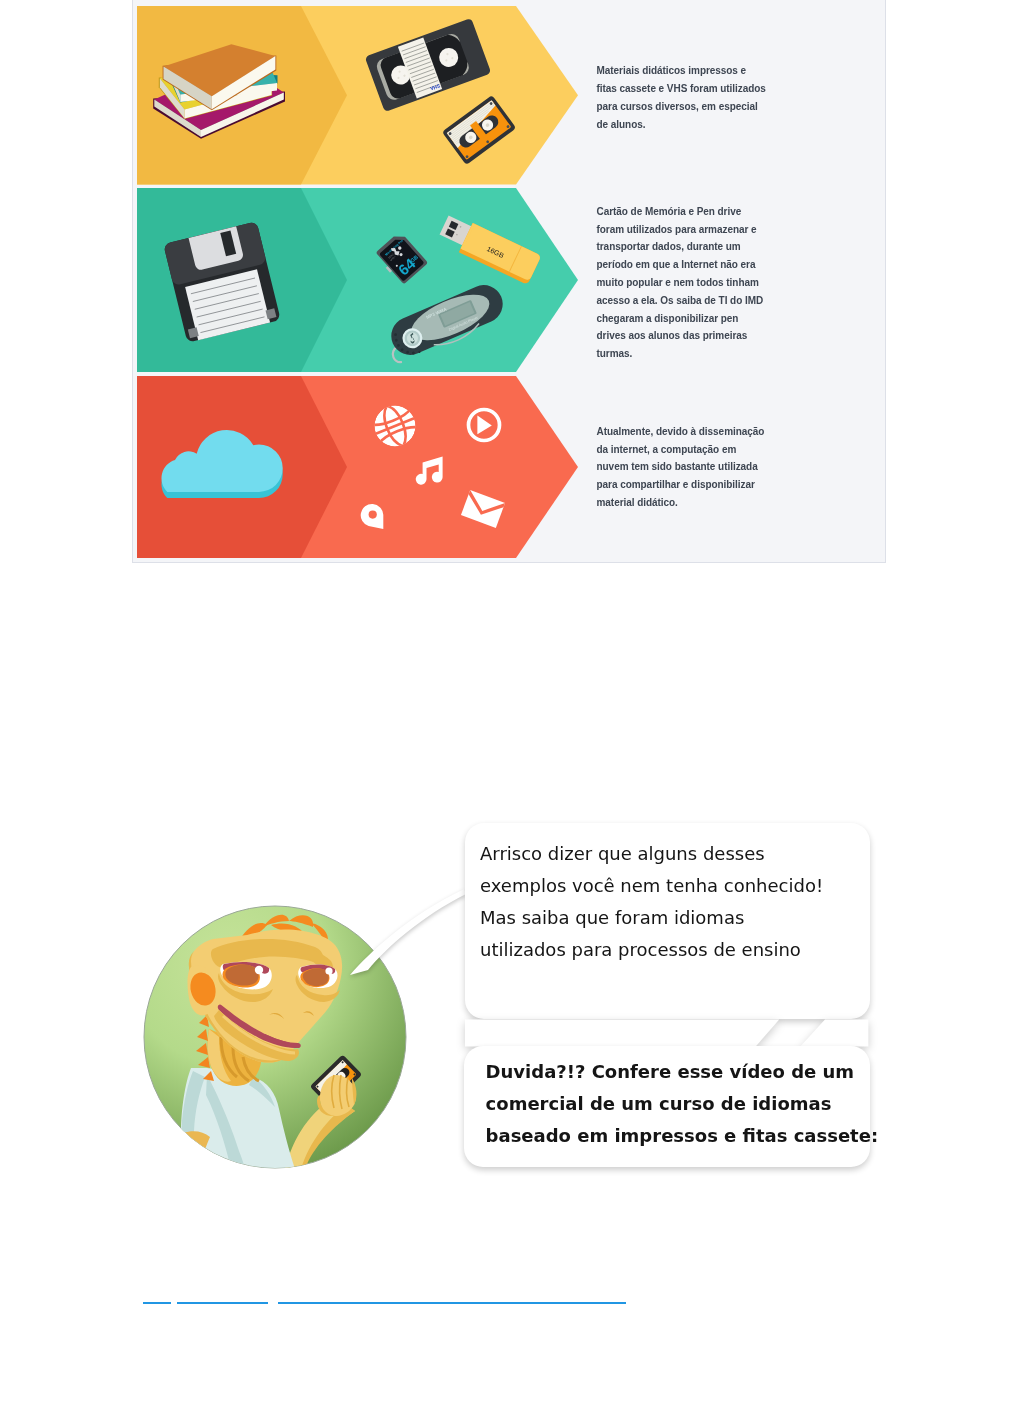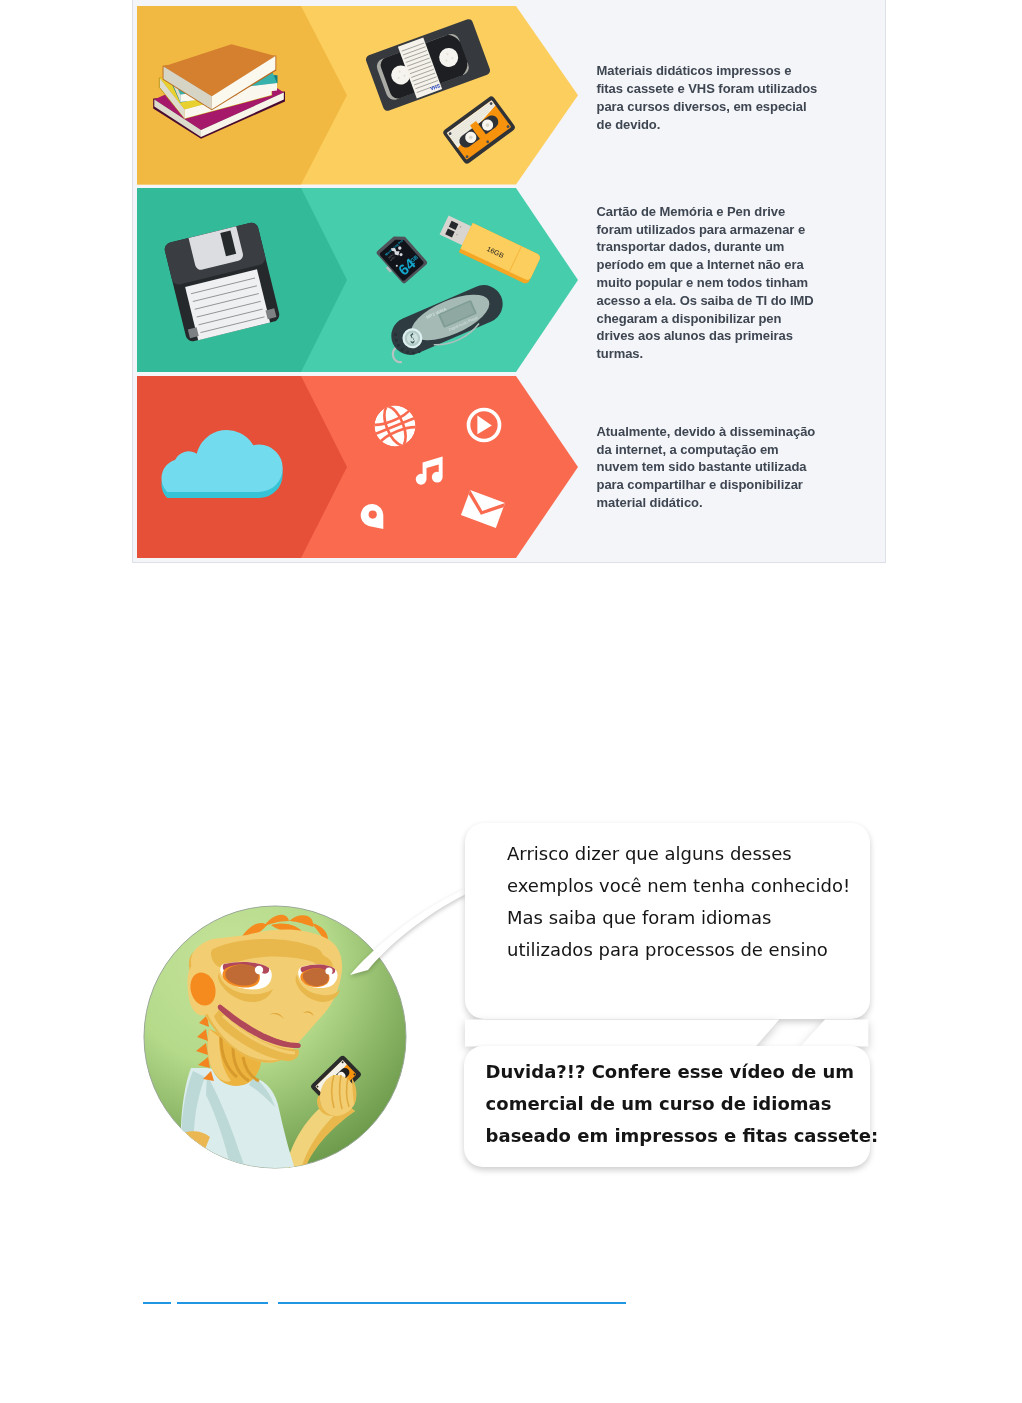--- a/index.html
+++ b/index.html
@@ -9,21 +9,21 @@
 
   
   .info{position:absolute;left:132px;top:0px;width:754px;height:563px;background:#f4f5f8;
         border-left:1px solid #dde0e8;border-right:1px solid #dde0e8;border-bottom:1px solid #dde0e8;
         box-sizing:border-box;}
   .row{position:absolute;left:4px;width:749px;}
   .row .art{position:absolute;left:0;top:0;bottom:0;width:446px;}
   .chev{position:absolute;left:0;top:0;width:100%;height:100%;}
   .chev-light{clip-path:polygon(0 0, 379px 0, 441px 50%, 379px 100%, 0 100%);}
   .chev-dark{clip-path:polygon(0 0, 164px 0, 210px 50%, 164px 100%, 0 100%);}
-  .row .txt{position:absolute;left:459.5px;width:290px;color:#3e4652;font-weight:bold;font-size:13px;
+  .row .txt{position:absolute;left:459.5px;width:290px;color:#3e4652;font-weight:bold;font-size:10px;
             line-height:17.8px;letter-spacing:-0.05px;white-space:nowrap;}
   .row .txt .ln{white-space:nowrap;}
   .ill{position:absolute;overflow:visible;}
   #books{left:13px;top:34px;width:140px;height:102px;}
   #vhs{left:221px;top:14px;width:140px;height:90px;}
   #cassette{left:302px;top:84px;width:80px;height:80px;}
   #floppy{left:15px;top:24px;width:140px;height:140px;}
   #sdcard{left:232px;top:34px;width:70px;height:70px;}
   #usb{left:304px;top:4px;width:120px;height:120px;}
   #mp3{left:230px;top:77px;width:160px;height:110px;}
@@ -32,21 +32,21 @@
   #play{left:329px;top:31px;width:36px;height:36px;}
   #note{left:277px;top:80px;width:29px;height:29px;}
   #pin{left:224px;top:127px;width:23px;height:26px;}
   #mail{left:323px;top:114px;width:46px;height:38px;}
 
   
   .bubble{position:absolute;background:#fff;border-radius:19px;box-shadow:0 3px 6px rgba(0,0,0,.20);
           color:#151515;font-family:"DejaVu Sans",sans-serif;font-size:18px;line-height:31.9px;}
   .btxt{position:absolute;white-space:nowrap;}
   #bubble1{left:465px;top:823px;width:405px;height:196px;}
-  #bubble1 .btxt{left:42px;top:14.9px;}
+  #bubble1 .btxt{left:15px;top:14.9px;}
   #bubble2{left:464px;top:1046px;width:406px;height:121px;}
   #bubble2 .btxt{left:21.6px;top:10.3px;font-weight:bold;}
   #bubble1-flap{position:absolute;left:455px;top:1010px;width:340px;height:50px;
                 filter:drop-shadow(0 3px 4px rgba(0,0,0,.20));}
   #bubble2-flap{position:absolute;left:790px;top:1010px;width:90px;height:50px;
                 filter:drop-shadow(0 3px 4px rgba(0,0,0,.20));}
   #bubble1-tail{position:absolute;left:348px;top:886px;width:120px;height:92px;
                 filter:drop-shadow(0 2px 2px rgba(0,0,0,.22));}
 
   
@@ -158,21 +158,21 @@
                 <line x1="50" y1="67" x2="74" y2="67"></line>
             </g>
             <text x="64" y="70" font-size="5" font-weight="bold" fill="#2140c8" font-family="'Liberation Sans',sans-serif">VHS</text>
           </g>
         </svg>
       </div>
       <div class="txt" style="top:56.4px">
           <div class="ln">Materiais didáticos impressos e</div>
           <div class="ln">fitas cassete e VHS foram utilizados</div>
           <div class="ln">para cursos diversos, em especial</div>
-          <div class="ln">de devido.</div>
+          <div class="ln">de alunos.</div>
         </div>
     </div>
 
     <div class="row" id="row2" style="top:188px;height:184px;">
       <div class="art">
         <div class="chev chev-light" style="background:#45cdac;"></div>
         <div class="chev chev-dark" style="background:#33ba99;"></div>
         <svg class="ill" id="floppy" viewBox="0 0 140 140">
           <g transform="rotate(-13.8 70 70)">
             <rect x="22" y="19.3" width="96" height="101.5" rx="7" fill="#26292c"></rect>

